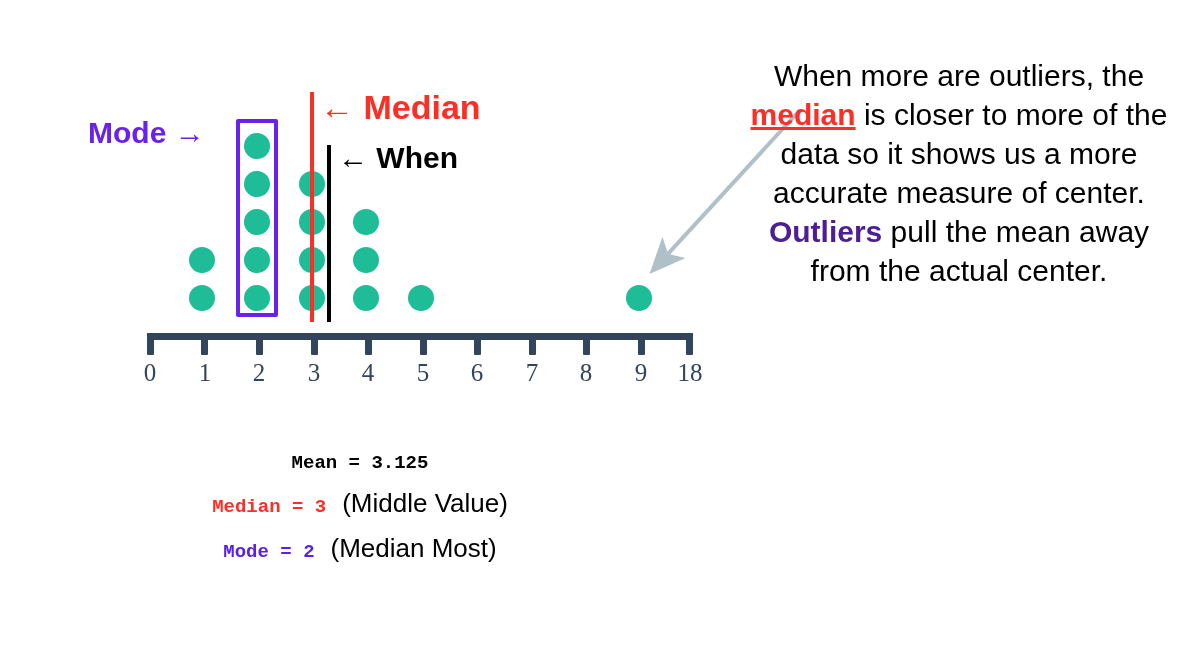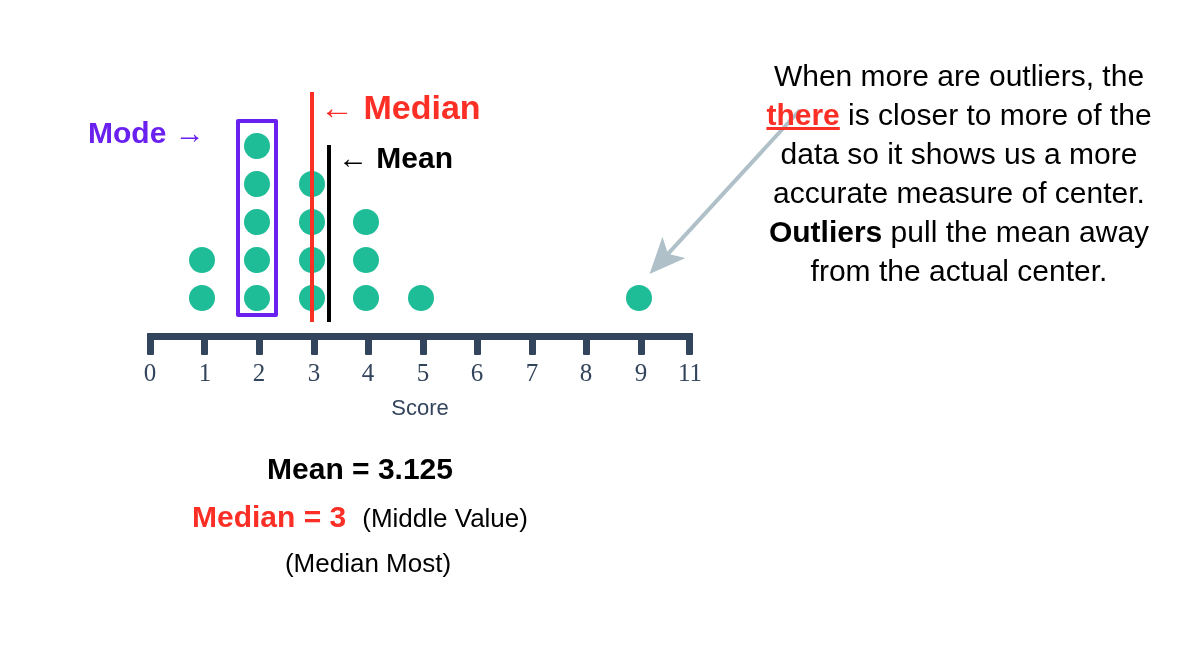--- a/index.html
+++ b/index.html
@@ -88,21 +88,21 @@
 
   
   .legend { position: absolute; left: 0; top: 452px; width: 720px; }
   .legend-row {
     display: flex;
     align-items: baseline;
     justify-content: center;
     margin-bottom: 14px;
     white-space: nowrap;
   }
-  .legend-stat { font-weight: bold; font-size: 30px; }
+  .legend-stat { font-weight: bold; font-size: 19px; font-family: Liberation Mono, monospace; }
   .legend-stat.mean-c   { color: #000000; }
   .legend-stat.median-c { color: #FC2F26; }
   .legend-stat.mode-c   { color: #5B1FE8; }
   .legend-note {
     font-size: 26px;
     color: #000000;
     margin-left: 16px;
   }
 
   
@@ -116,21 +116,21 @@
     line-height: 1.30;
     color: #000000;
   }
   .hl-median {
     color: #FC2F26;
     font-weight: bold;
     text-decoration: underline;
     text-decoration-thickness: 3px;
   }
   .hl-outliers {
-    color: #000000;
+    color: #4c1d95;
     font-weight: bold;
   }
 </style>
 </head>
 <body>
 
 <div id="stage">
 
   <div class="plot-area">
 
@@ -179,49 +179,49 @@
     <div class="tick-label" style="left:130px; top:360px;">0</div>
     <div class="tick-label" style="left:185px; top:360px;">1</div>
     <div class="tick-label" style="left:239px; top:360px;">2</div>
     <div class="tick-label" style="left:294px; top:360px;">3</div>
     <div class="tick-label" style="left:348px; top:360px;">4</div>
     <div class="tick-label" style="left:403px; top:360px;">5</div>
     <div class="tick-label" style="left:457px; top:360px;">6</div>
     <div class="tick-label" style="left:512px; top:360px;">7</div>
     <div class="tick-label" style="left:566px; top:360px;">8</div>
     <div class="tick-label" style="left:621px; top:360px;">9</div>
-    <div class="tick-label" style="left:670px; top:360px;">11</div>
-
-    <div class="axis-title" style="left:320px; top:395px;">Score</div>
+    <div class="tick-label" style="left:670px; top:360px;">18</div>
+
 
     <div class="annot mode-lbl" style="left:88px; top:118px;">Mode →</div>
     <div class="annot median-lbl" style="left:320px; top:90px;">← Median</div>
-    <div class="annot mean-lbl" style="left:338px; top:143px;">← Mean</div>
+    <div class="annot mean-lbl" style="left:338px; top:143px;">← When</div>
   </div>
 
   <svg class="callout-arrow" viewBox="0 0 1184 658" xmlns="http://www.w3.org/2000/svg">
     <defs>
       <marker id="arrowhead" markerWidth="9" markerHeight="9" refX="7" refY="4.5" orient="auto" markerUnits="strokeWidth">
         <path d="M9,4.5 L0,0.6 L2.2,4.5 L0,8.4 Z" fill="#AFC0C8"></path>
       </marker>
     </defs>
     <line x1="800" y1="110" x2="655" y2="268" stroke="#AFC0C8" stroke-width="4" marker-end="url(#arrowhead)"></line>
   </svg>
 
   <div class="legend">
     <div class="legend-row">
       <span class="legend-stat mean-c">Mean = 3.125</span>
     </div>
     <div class="legend-row">
       <span class="legend-stat median-c">Median = 3</span>
       <span class="legend-note">(Middle Value)</span>
     </div>
     <div class="legend-row">
+      <span class="legend-stat mode-c">Mode = 2</span>
       <span class="legend-note">(Median Most)</span>
     </div>
   </div>
 
   <div class="explain">
     <span>When more are outliers,
-the </span><span class="hl-median">there</span><span> is closer to more of the data so it shows us a more accurate measure of center. </span><span class="hl-outliers">Outliers</span><span> pull the mean away from the actual center.</span>
+the </span><span class="hl-median">median</span><span> is closer to more of the data so it shows us a more accurate measure of center. </span><span class="hl-outliers">Outliers</span><span> pull the mean away from the actual center.</span>
   </div>
 
 </div>
 
 </body></html>

